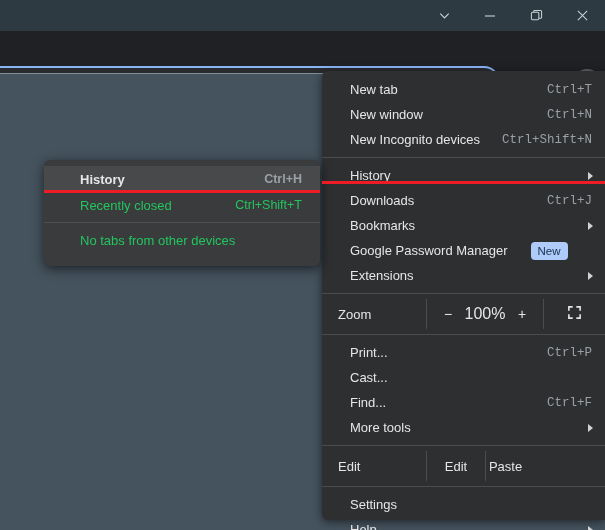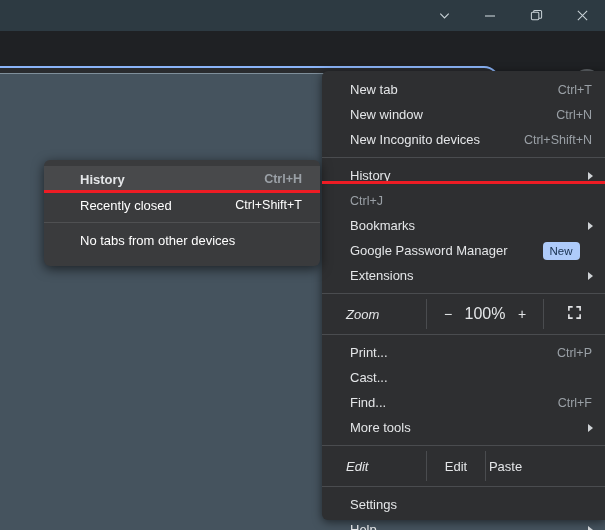--- a/index.html
+++ b/index.html
@@ -96,52 +96,51 @@
     padding: 6px 0 0 0;
     color: #e4e6e8;
     font-size: 13px;
   }
   .mrow {
     position: relative;
     height: 25px;
     display: flex; align-items: center;
     padding: 0 13px 0 28px;
     white-space: nowrap;
-    gap: 31px;
   }
   .mrow .lbl { flex: 1 1 auto; }
-  .mrow .acc { color: #9aa0a6; font-size: 12.5px; }
+  .mrow .acc { color: #9aa0a6; font-size: 12.5px; font-family: Liberation Mono, monospace; }
   .mrow .arrow {
     position: absolute; right: 12px; top: 50%;
     transform: translateY(-50%);
     width: 0; height: 0;
     border-left: 5px solid #cfd3d6;
     border-top: 4px solid transparent;
     border-bottom: 4px solid transparent;
   }
   .msep { height: 1px; background: #4a4c4f; margin: 5px 0; }
   .badge {
     background: #aecbfa; color: #17304f;
     font-size: 11.5px; line-height: 16px;
     border-radius: 4px; padding: 1px 7px;
-    margin-left: 4px;
+    margin-left: 23px;
   }
 
   
   .splitrow {
     display: flex; align-items: stretch;
     height: 30px;
   }
   .splitrow .seg {
     display: flex; align-items: center; justify-content: center;
     border-left: 1px solid #4a4c4f;
     font-size: 13px;
     color: #e4e6e8;
   }
-  .splitrow .seg.first { border-left: none; justify-content: flex-start; padding-left: 24px; font-style: italic; }
+  .splitrow .seg.first { border-left: none; justify-content: flex-start; padding-left: 16px; }
   .zoom-label { width: 104px; }
   .zoom-ctrls { width: 117px; justify-content: space-between !important; padding: 0 14px; }
   .zoom-ctrls .zbtn { color: #e4e6e8; font-size: 14px; width: 14px; text-align: center; }
   .zoom-val { font-size: 16px; color: #e4e6e8; }
   .zoom-full { width: 62px; }
   .fullscreen-icon { color: #e4e6e8; }
 
   .edit-label { width: 104px; }
   .edit-seg { width: 59px; }
   .edit-seg.wide { width: 40px; }
@@ -160,21 +159,21 @@
   }
   .srow {
     height: 26px;
     display: flex; align-items: center;
     padding: 0 18px 0 36px;
     white-space: nowrap;
   }
   .srow .lbl { flex: 1 1 auto; }
   .srow .acc { color: #9aa0a6; font-size: 12.5px; }
   .srow.highlight { background: #48494b; font-weight: bold; }
-  .srow.dim .lbl, .srow.dim .acc { color: #ffffff; }
+  .srow.dim .lbl, .srow.dim .acc { color: #22c55e; }
   .ssep { height: 1px; background: #4f5052; margin: 4px 0; }
 
   
   .redline {
     position: absolute;
     height: 3px;
     background: #ee1c24;
     z-index: 60;
   }
   .redline.sub  { left: 44px;  top: 190px; width: 276px; }
@@ -269,20 +268,21 @@
       <span class="acc">Ctrl+Shift+N</span>
     </div>
 
     <div class="msep"></div>
 
     <div class="mrow">
       <span class="lbl">History</span>
       <span class="arrow"></span>
     </div>
     <div class="mrow">
+      <span class="lbl">Downloads</span>
       <span class="acc">Ctrl+J</span>
     </div>
     <div class="mrow">
       <span class="lbl">Bookmarks</span>
       <span class="arrow"></span>
     </div>
     <div class="mrow">
       <span>Google Password Manager</span>
       <span class="badge">New</span>
     </div>

